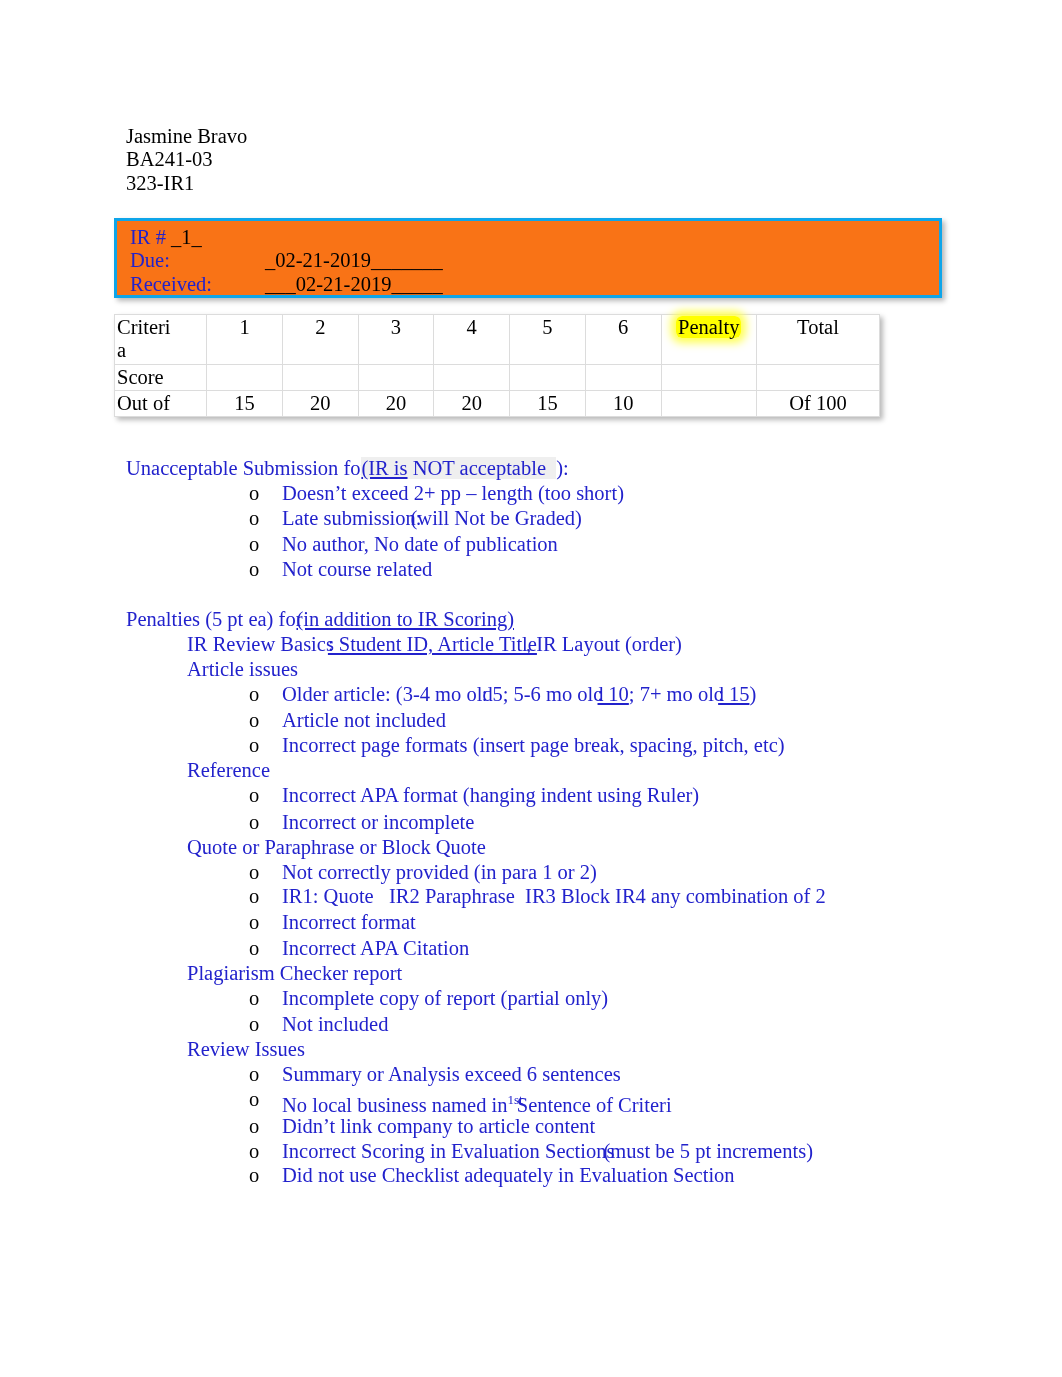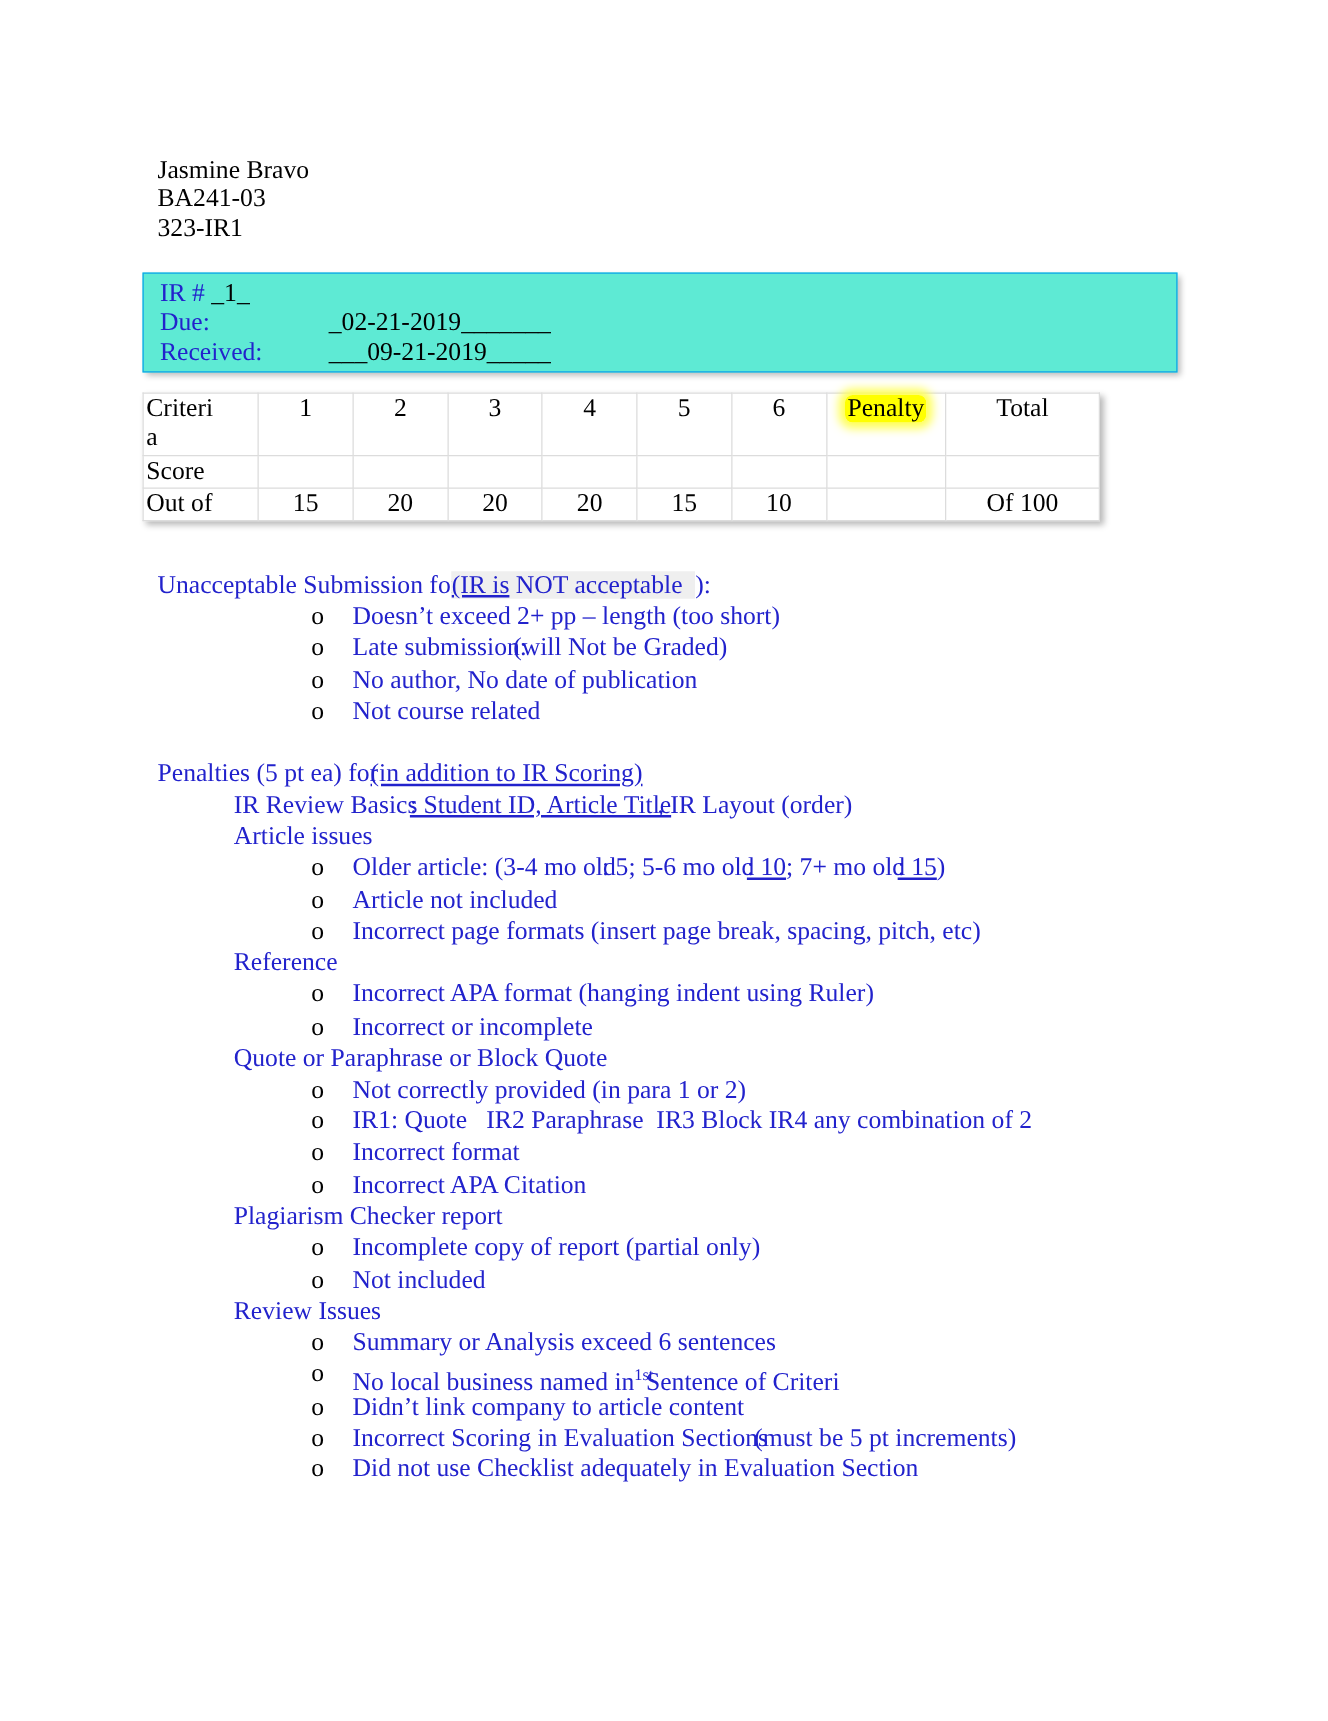--- a/index.html
+++ b/index.html
@@ -34,22 +34,22 @@
   }
   .header div { white-space: pre; }
 
   
   .ir-box {
     position: absolute;
     left: 114px;
     top: 218px;
     width: 828px;
     height: 80px;
-    border: 1px solid #0ea5e9;
-    background: #5eead4;
+    border: 3px solid #0ea5e9;
+    background: #f97316;
     box-shadow: 3px 3px 5px rgba(0,0,0,0.28);
     box-sizing: border-box;
   }
   .ir-lines {
     position: absolute;
     left: 13px;
     top: 5px;
     font-size: 20.5px;
     line-height: 23.3px;
   }
@@ -139,21 +139,21 @@
   <div class="header">
     <div>Jasmine Bravo</div>
     <div>BA241-03</div>
     <div>323-IR1</div>
   </div>
 
   <div class="ir-box">
     <div class="ir-lines">
       <div class="ir-row"><span class="ir-label">IR # </span><span class="ir-num">_1_</span></div>
       <div class="ir-row"><span class="ir-label" style="display:inline-block;width:135px;">Due:</span><span class="ir-val">_02-21-2019_______</span></div>
-      <div class="ir-row"><span class="ir-label" style="display:inline-block;width:135px;">Received:</span><span class="ir-val">___09-21-2019_____</span></div>
+      <div class="ir-row"><span class="ir-label" style="display:inline-block;width:135px;">Received:</span><span class="ir-val">___02-21-2019_____</span></div>
     </div>
   </div>
 
   <table class="score-table">
     <tbody>
         <tr>
       <td class="crit tall"><span>Criteri</span><br><span>a</span></td>
       <td class="col tall mid-pad">1</td>
       <td class="col tall mid-pad">2</td>
       <td class="col tall mid-pad">3</td>

